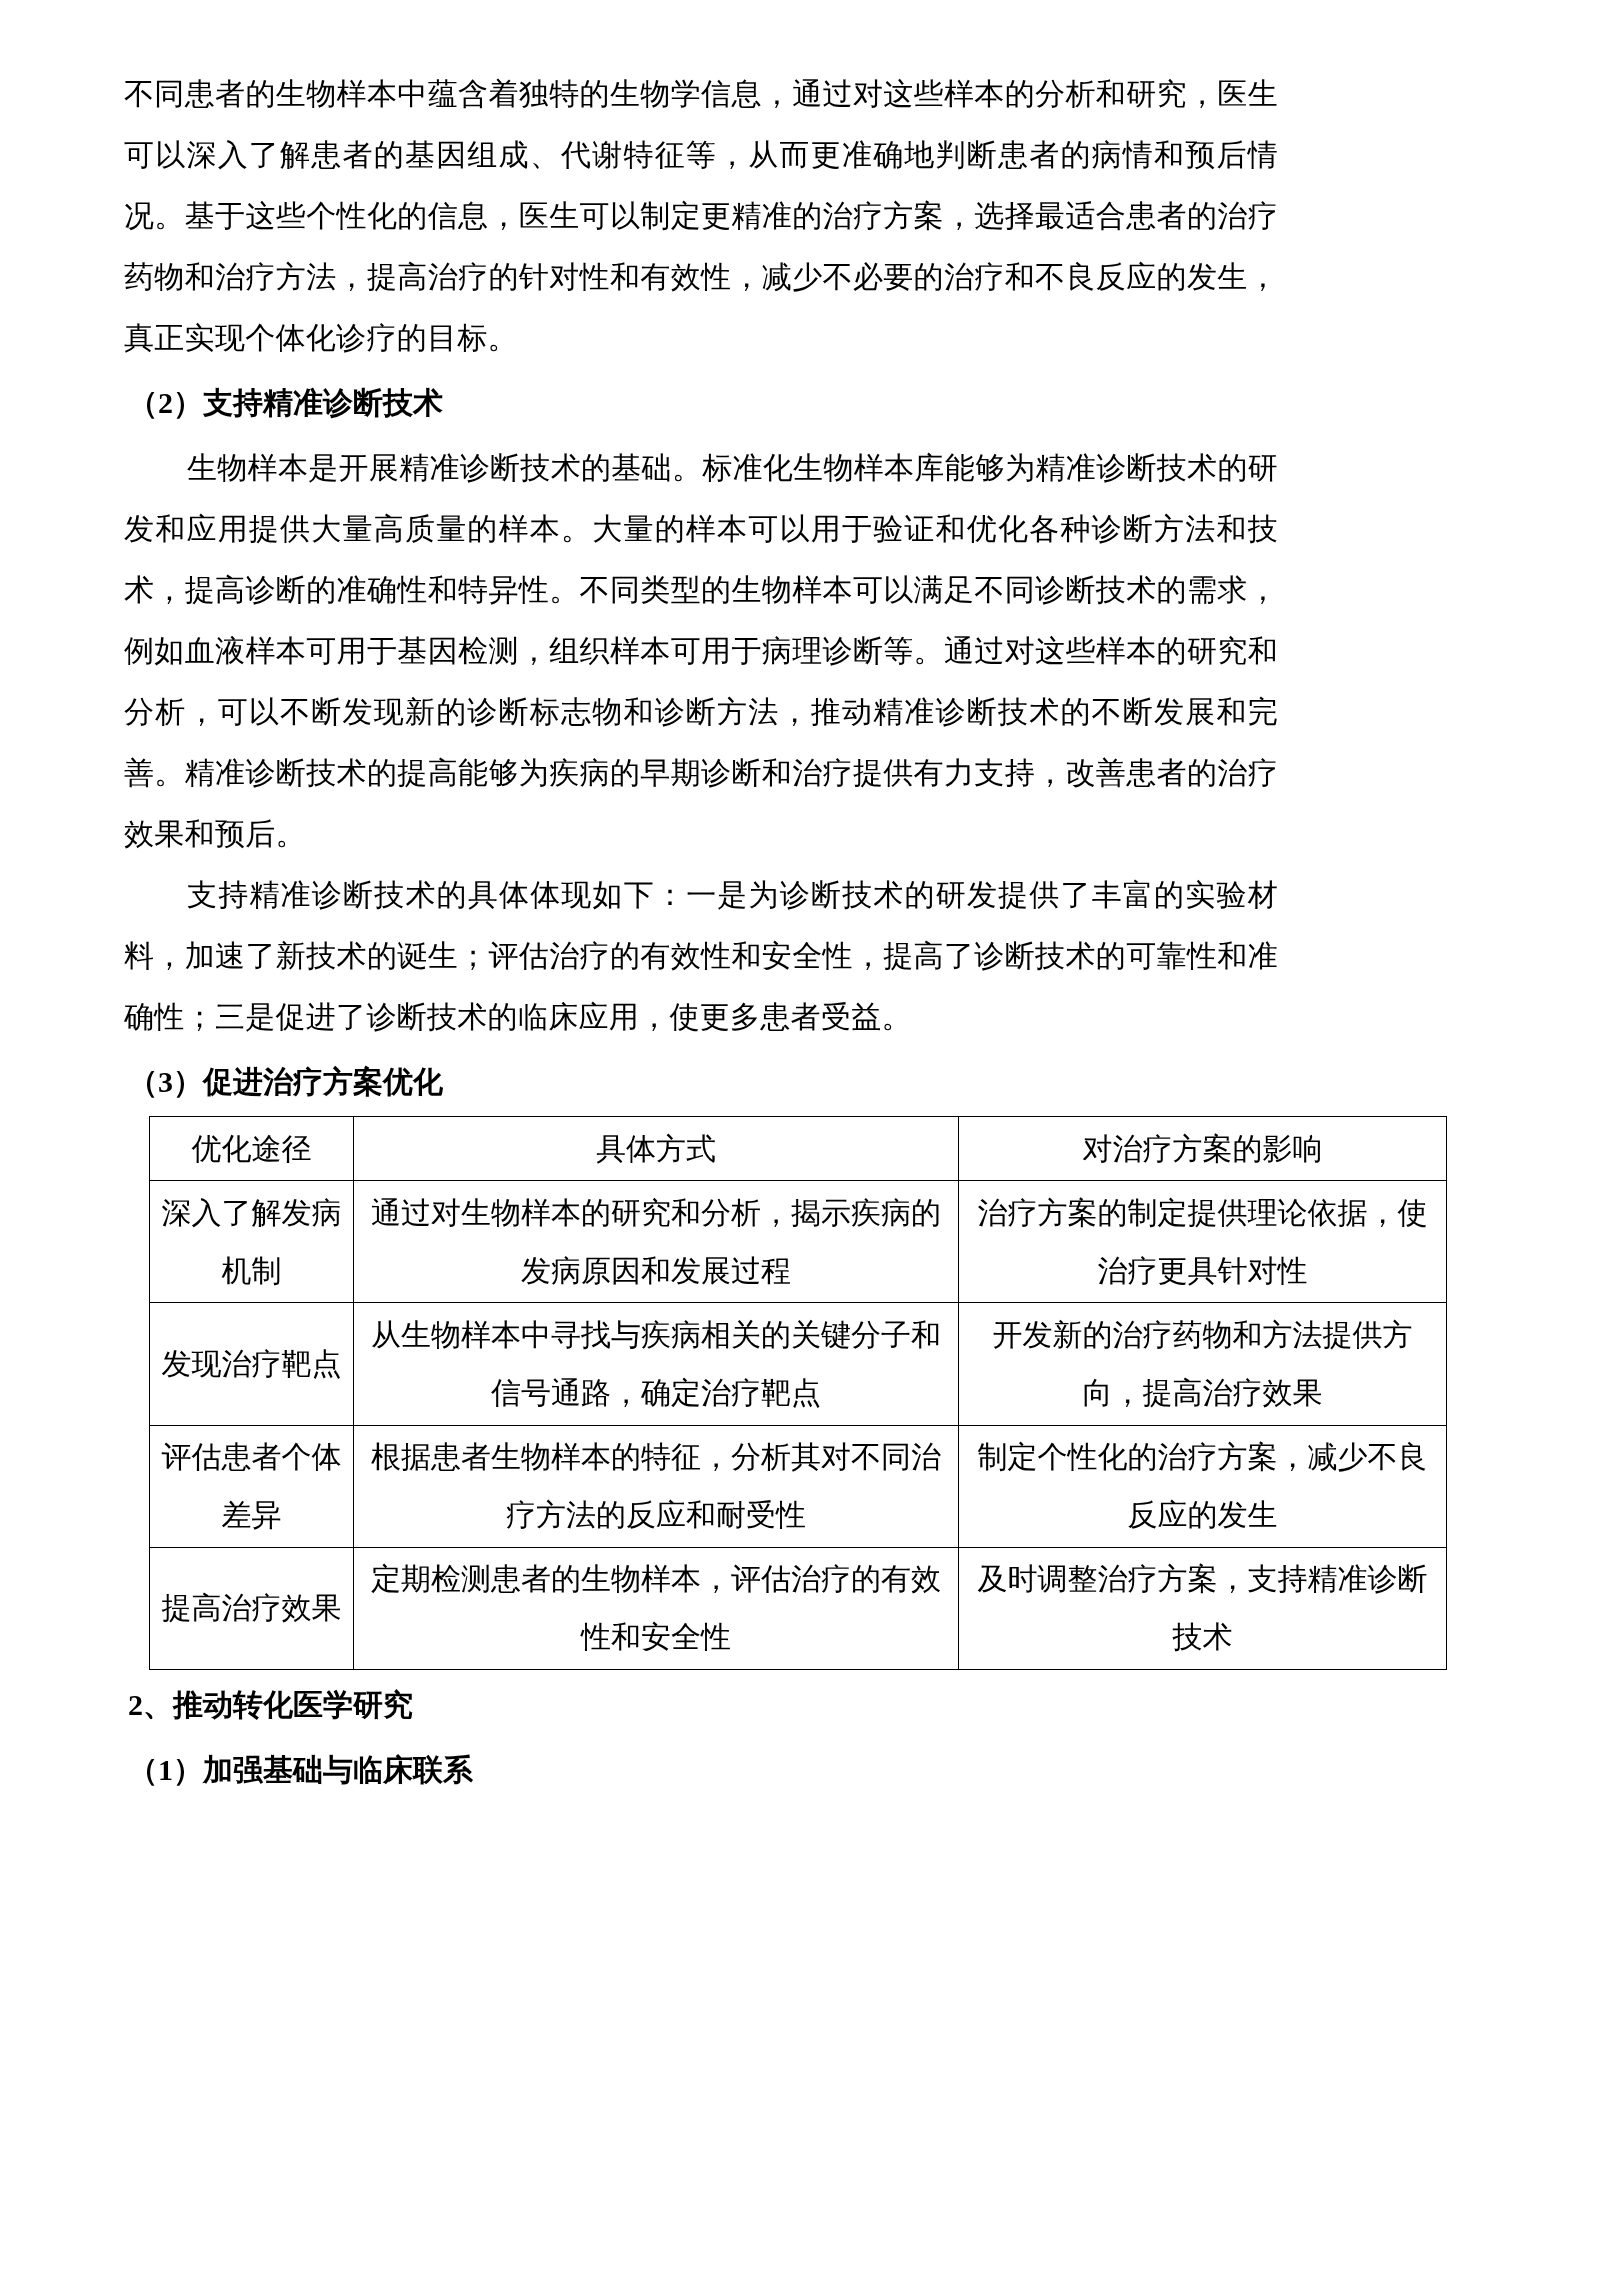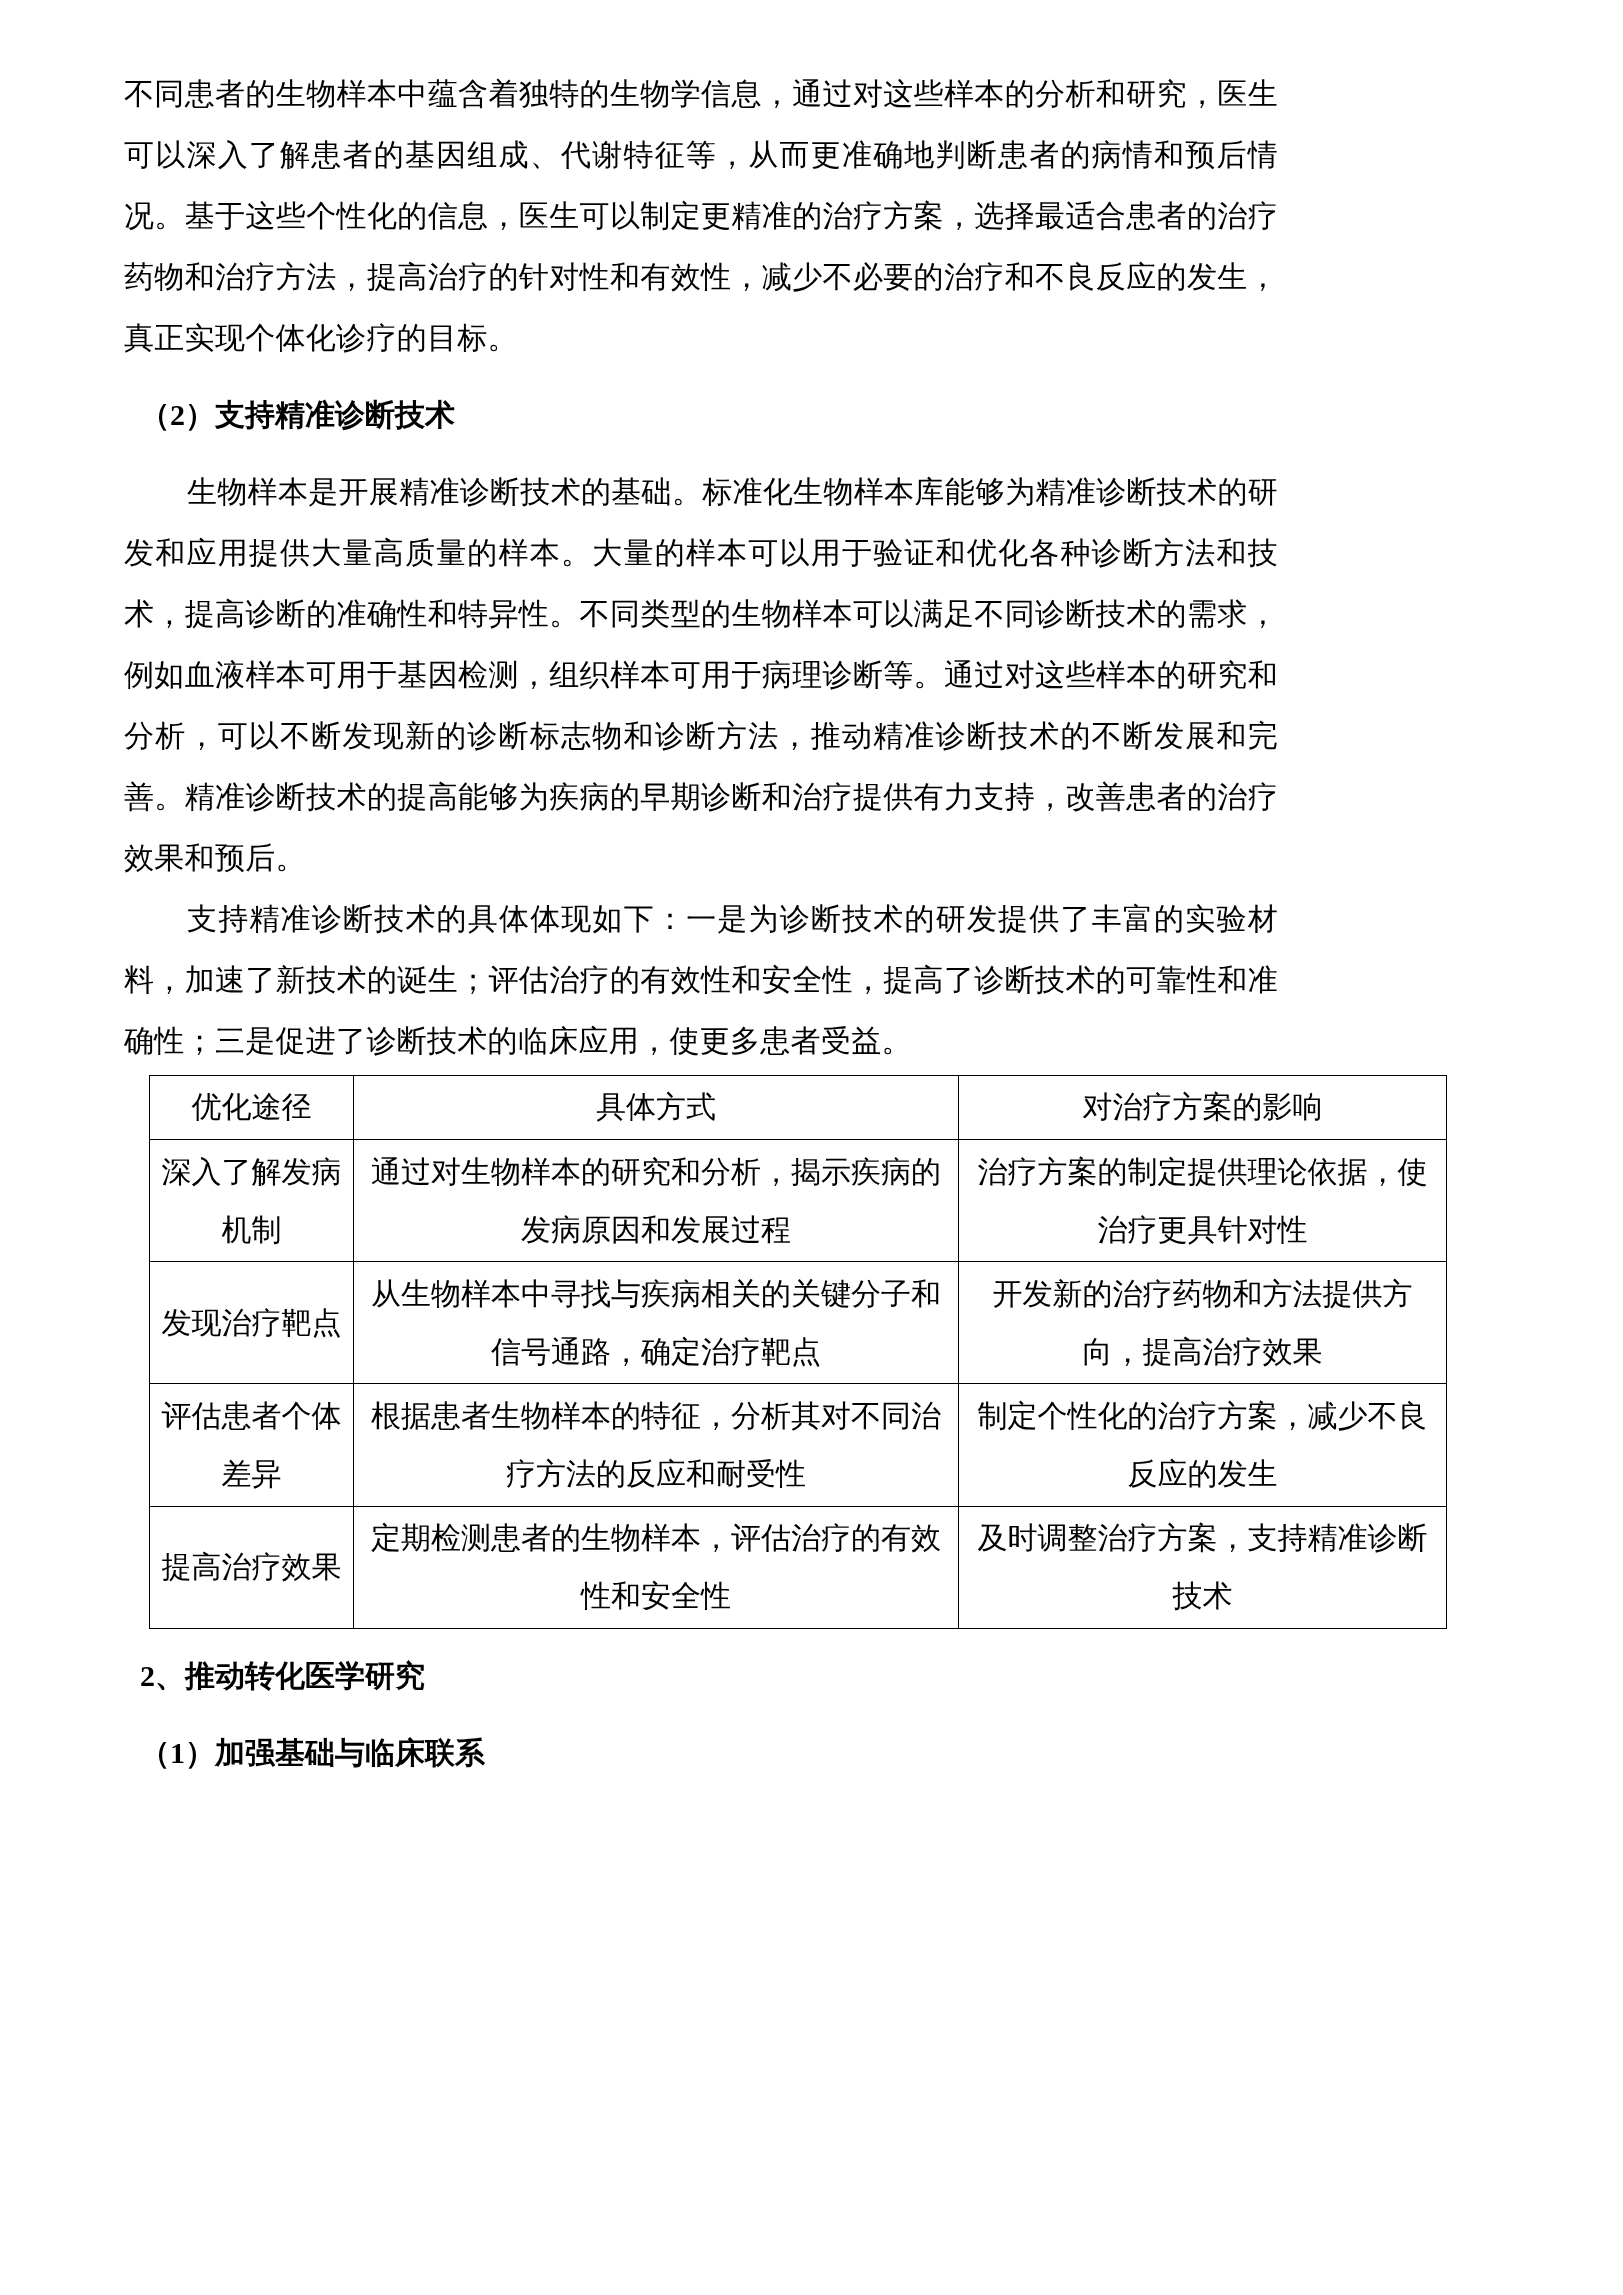--- a/index.html
+++ b/index.html
@@ -25,21 +25,21 @@
     margin: 0;
     letter-spacing: 0.3px;
   }
   .indent {
     text-indent: 63px;
   }
   .heading {
     font-size: 30px;
     line-height: 61px;
     font-weight: bold;
-    margin: 16px;
+    margin: 4px;
     text-indent: 0;
   }
   table.doc-table {
     border-collapse: collapse;
     width: 1298px;
     margin: 3.9px 0 0 25px;
     table-layout: fixed;
   }
   table.doc-table td {
     border: 1.3px solid #000000;
@@ -68,20 +68,21 @@
 
   <p class="body-text">不同患者的生物样本中蕴含着独特的生物学信息，通过对这些样本的分析和研究，医生可以深入了解患者的基因组成、代谢特征等，从而更准确地判断患者的病情和预后情况。基于这些个性化的信息，医生可以制定更精准的治疗方案，选择最适合患者的治疗药物和治疗方法，提高治疗的针对性和有效性，减少不必要的治疗和不良反应的发生，真正实现个体化诊疗的目标。</p>
 
 
   <p class="heading">（2）支持精准诊断技术</p>
 
   <p class="body-text indent">生物样本是开展精准诊断技术的基础。标准化生物样本库能够为精准诊断技术的研发和应用提供大量高质量的样本。大量的样本可以用于验证和优化各种诊断方法和技术，提高诊断的准确性和特异性。不同类型的生物样本可以满足不同诊断技术的需求，例如血液样本可用于基因检测，组织样本可用于病理诊断等。通过对这些样本的研究和分析，可以不断发现新的诊断标志物和诊断方法，推动精准诊断技术的不断发展和完善。精准诊断技术的提高能够为疾病的早期诊断和治疗提供有力支持，改善患者的治疗效果和预后。</p>
 
   <p class="body-text indent">支持精准诊断技术的具体体现如下：一是为诊断技术的研发提供了丰富的实验材料，加速了新技术的诞生；评估治疗的有效性和安全性，提高了诊断技术的可靠性和准确性；三是促进了诊断技术的临床应用，使更多患者受益。</p>
 
+  <p class="heading">（3）促进治疗方案优化</p>
 
   <table class="doc-table t1">
     <colgroup>
         <col class="c1">
         <col class="c2">
         <col class="c3">
       </colgroup>
     <tbody>
       <tr class="header">
         <td>优化途径</td>

